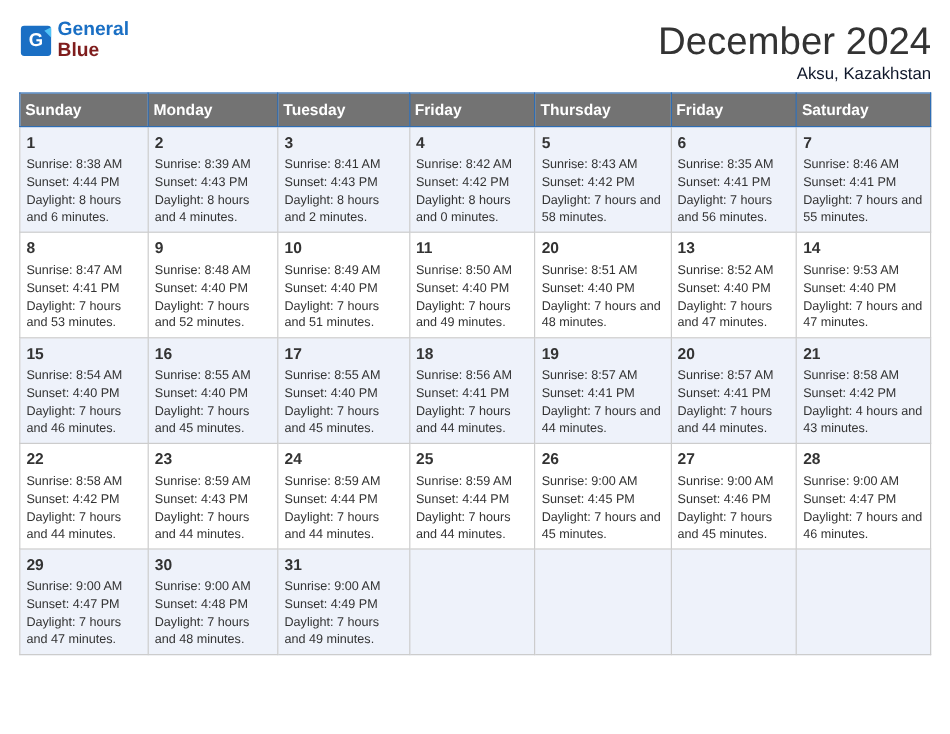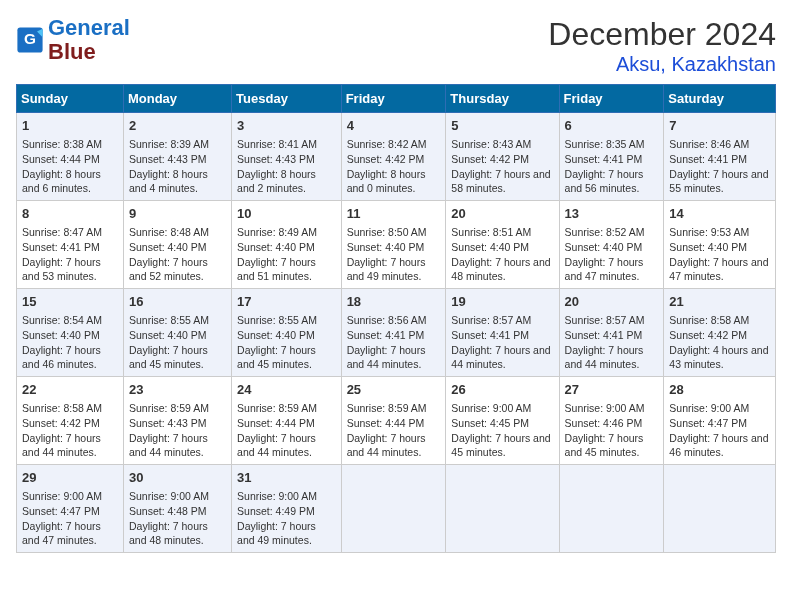--- a/index.html
+++ b/index.html
@@ -15,51 +15,51 @@
       justify-content: space-between;
       align-items: flex-start;
       margin-bottom: 8px;
     }
     .logo {
       display: flex;
       align-items: center;
       gap: 4px;
     }
     .logo-text {
-      font-size: 22px;
+      font-size: 16px;
       font-weight: bold;
       color: #333;
       line-height: 1.1;
     }
     .logo-text span {
       color: #1a6fc4;
     }
     .logo-icon {
       width: 28px;
       height: 28px;
     }
     .title-block {
       text-align: right;
     }
     .month-title {
       font-size: 32px;
       font-weight: normal;
       color: #333;
     }
     .location {
-      font-size: 20px;
-      color: #1d4ed8;
+      font-size: 14px;
+      color: #0f172a;
     }
     table {
       width: 100%;
       border-collapse: collapse;
       font-size: 11px;
     }
     thead tr {
-      background-color: #0369a1;
+      background-color: #737373;
       color: #fff;
     }
     thead th {
       padding: 6px 4px;
       text-align: left;
       font-size: 13px;
       font-weight: bold;
       border: 1px solid #2e6db4;
     }
     tbody tr {

